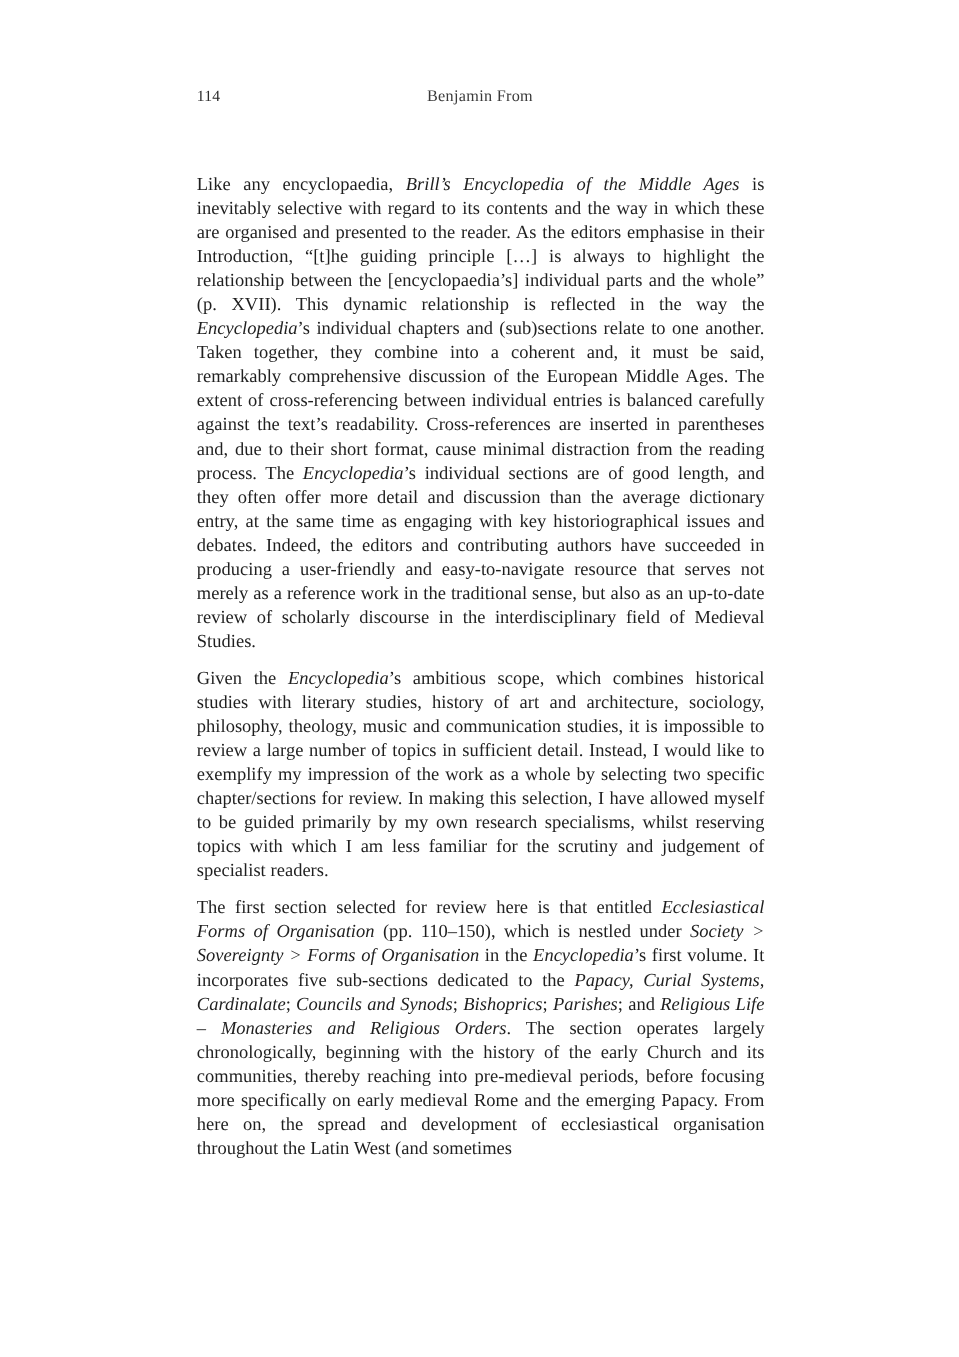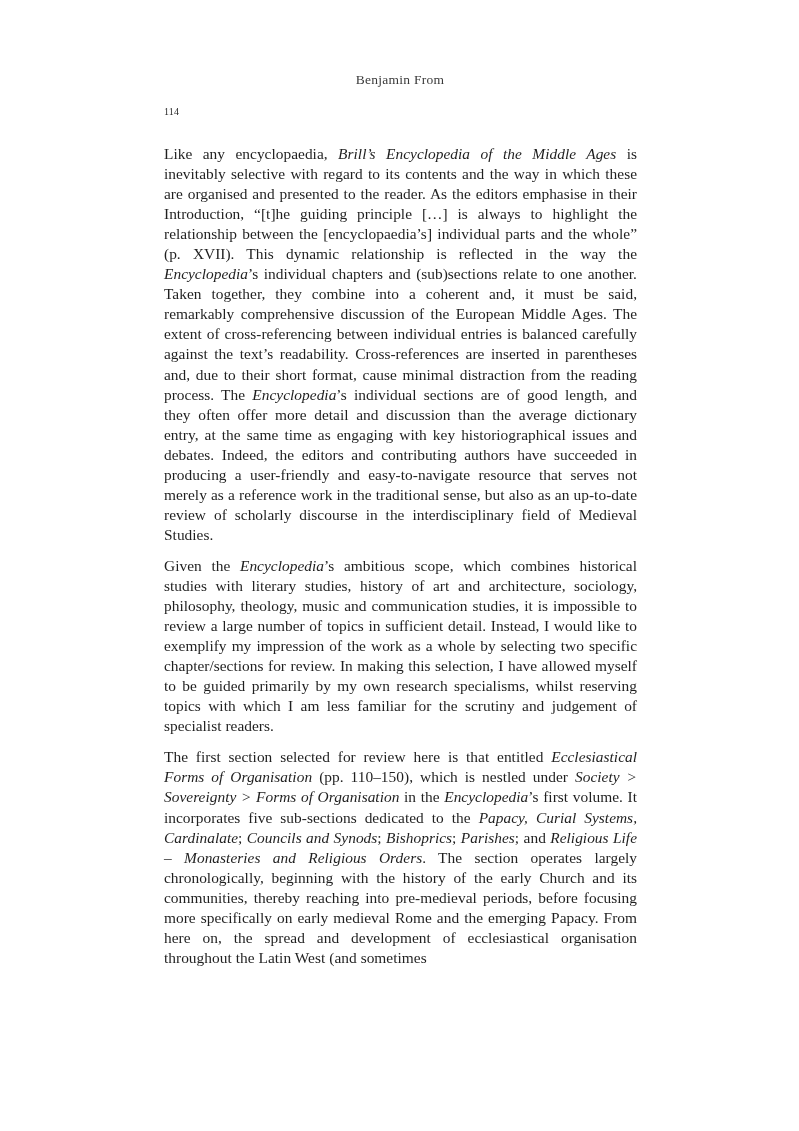--- a/index.html
+++ b/index.html
@@ -21,25 +21,24 @@
     position: absolute;
     top: 70px;
     left: 0;
     width: 799px;
     height: 20px;
   }
   .folio {
     position: absolute;
     left: 164px;
     top: 0;
-    font-size: 10px;
+    font-size: 13px;
     line-height: 20px;
     color: #2b2b2b;
     letter-spacing: 0.2px;
-    margin-top: 32px;
   }
   .head-title {
     position: absolute;
     left: 0;
     top: 0;
     width: 799px;
     text-align: center;
     font-size: 13.5px;
     line-height: 20px;
     color: #3a3a3a;

